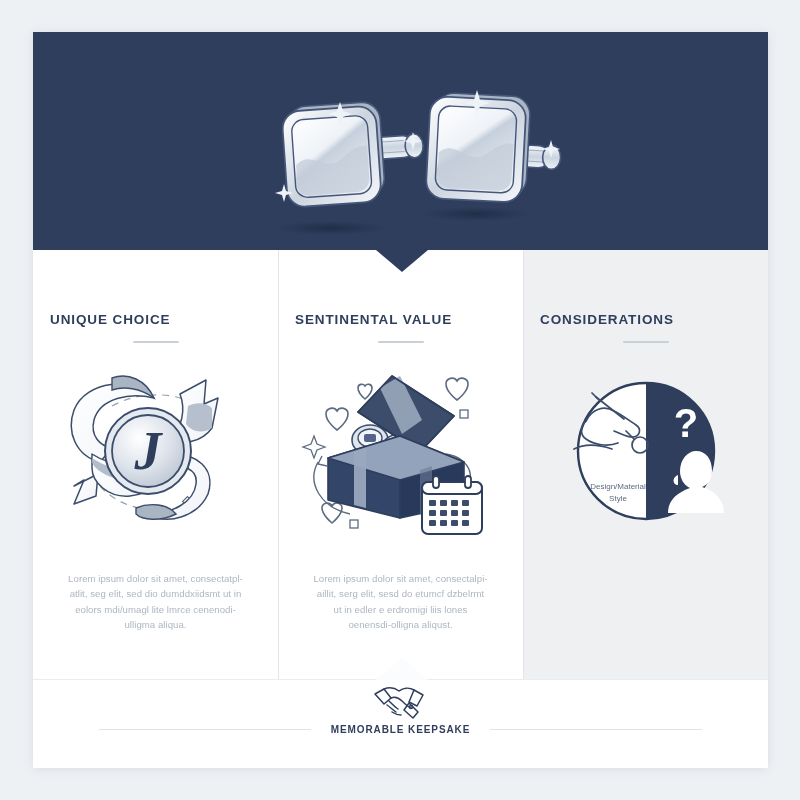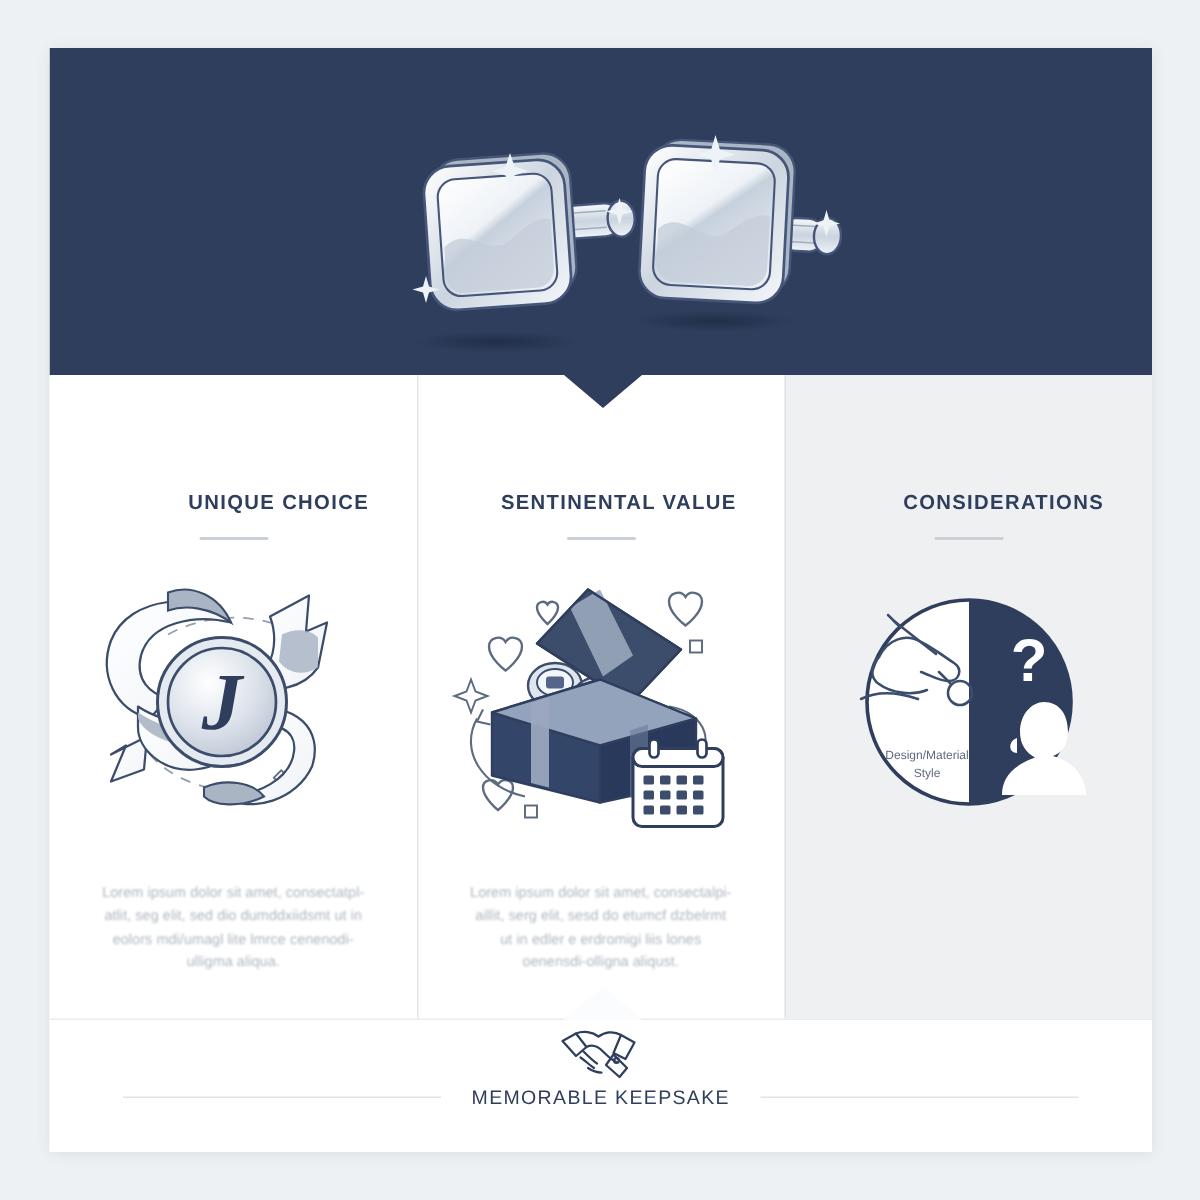--- a/index.html
+++ b/index.html
@@ -80,23 +80,23 @@
     content: "";
     position: absolute;
     left: 0;
     top: 0;
     bottom: 0;
     width: 1px;
     background: #e2e6ea;
   }
 
   .col-title {
-    margin: 16px;
+    margin: 1px;
     padding-top: 62px;
-    text-align: right;
+    text-align: left;
     font-family: "Liberation Sans Narrow", "Liberation Sans", sans-serif;
     font-size: 13.5px;
     font-weight: 700;
     letter-spacing: 0.9px;
     color: #2e3e5c;
     text-transform: uppercase;
     line-height: 1;
   }
   .title-rule {
     width: 46px;
@@ -173,22 +173,22 @@
     width: 100%;
     margin-top: 2px;
   }
   .footer-line {
     height: 1px;
     width: 212px;
     background: #dfe4e9;
   }
   .footer-label {
     font-family: "Liberation Sans Narrow", "Liberation Sans", sans-serif;
-    font-size: 13px;
-    font-weight: 400;
+    font-size: 10px;
+    font-weight: 700;
     letter-spacing: 0.9px;
     color: #2e3e5c;
     text-transform: uppercase;
     padding: 0 20px;
     white-space: nowrap;
   }
 
   .tiny-label {
     font-size: 8px;
     fill: #5d6b80;

